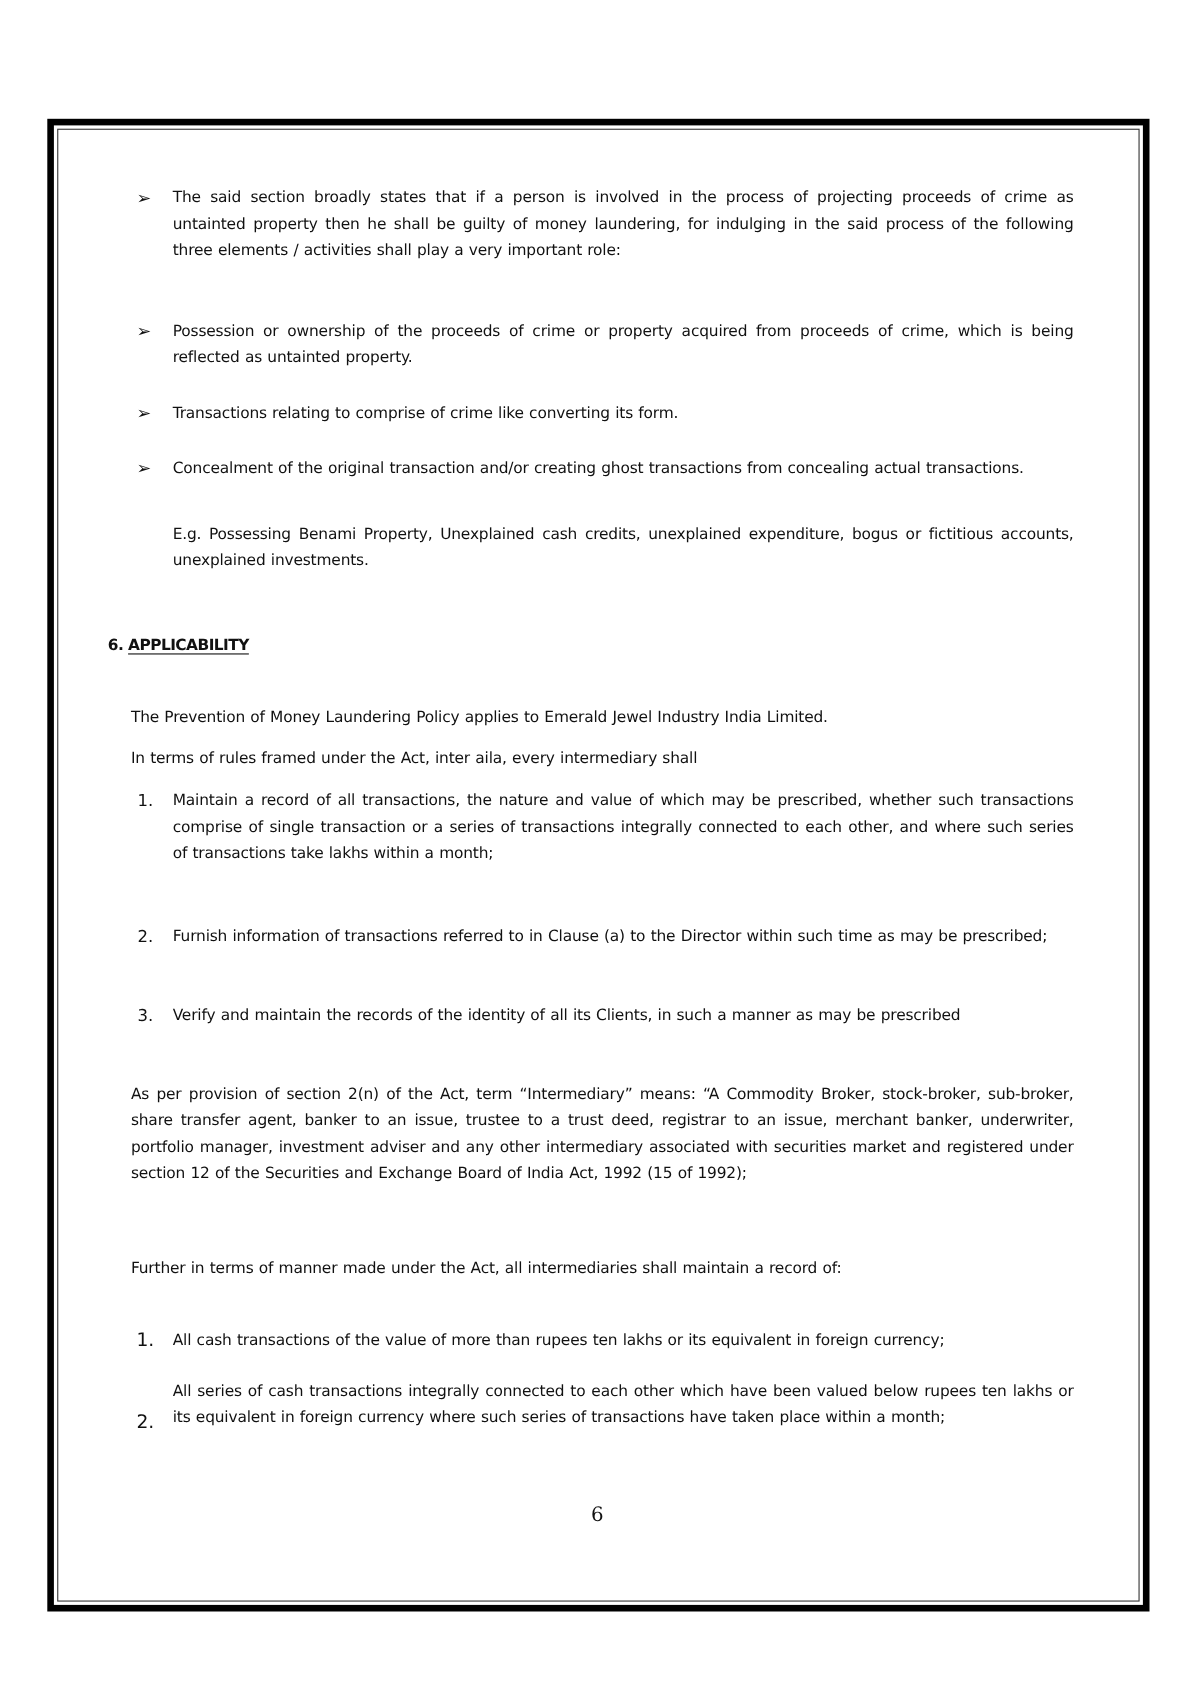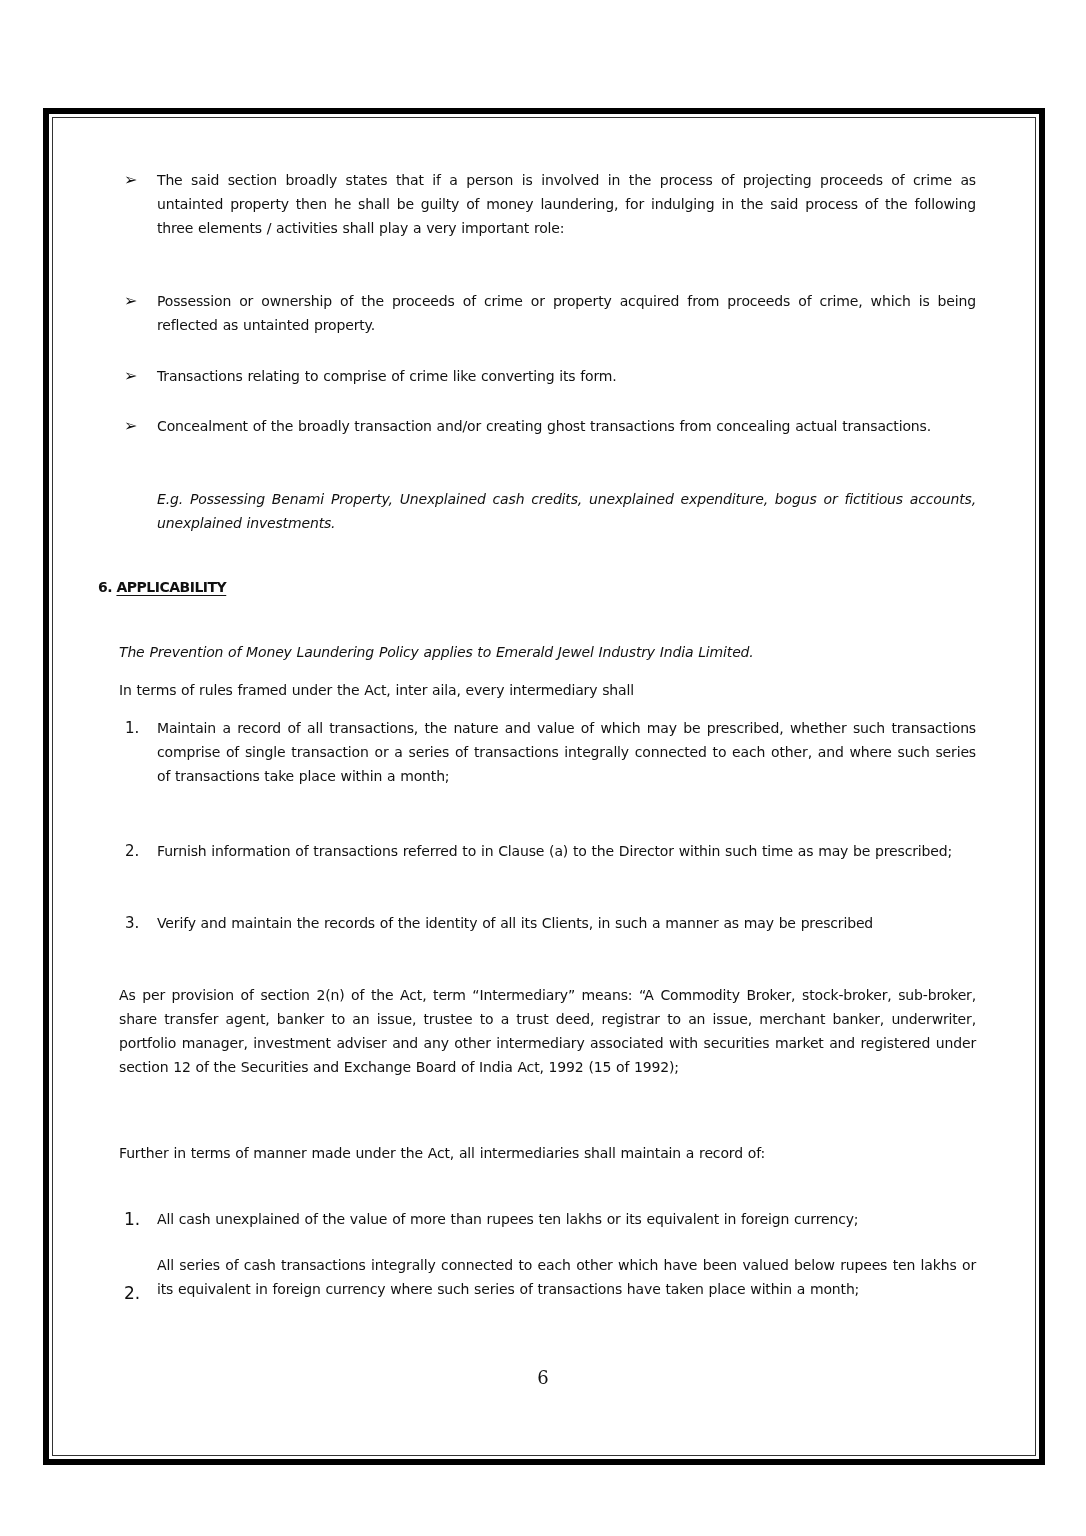--- a/index.html
+++ b/index.html
@@ -35,45 +35,45 @@
   <span class="bullet" style="left:124px; top:168px;">➢</span>
   <div class="txt t-wide" style="top:168px;">The said section broadly states that if a person is involved in the process of projecting proceeds of crime as untainted property then he shall be guilty of money laundering, for indulging in the said process of the following three elements / activities shall play a very important role:</div>
 
   <span class="bullet" style="left:124px; top:289px;">➢</span>
   <div class="txt t-wide" style="top:289px;">Possession or ownership of the proceeds of crime or property acquired from proceeds of crime, which is being reflected as untainted property.</div>
 
   <span class="bullet" style="left:124px; top:364px;">➢</span>
   <div class="txt t-wide" style="top:364px;">Transactions relating to comprise of crime like converting its form.</div>
 
   <span class="bullet" style="left:124px; top:414px;">➢</span>
-  <div class="txt t-wide" style="top:414px;">Concealment of the broadly transaction and/or creating ghost transactions from concealing actual transactions.</div>
+  <div class="txt t-wide" style="top:414px;">Concealment of the original transaction and/or creating ghost transactions from concealing actual transactions.</div>
 
-  <div class="txt t-wide" style="top:487px;font-style:italic;">E.g. Possessing Benami Property, Unexplained cash credits, unexplained expenditure, bogus or fictitious accounts, unexplained investments.</div>
+  <div class="txt t-wide" style="top:474px;">E.g. Possessing Benami Property, Unexplained cash credits, unexplained expenditure, bogus or fictitious accounts, unexplained investments.</div>
 
   <div class="heading">
     <span>6.</span>
     <span class="u">APPLICABILITY</span>
   </div>
 
-  <div class="txt t-body" style="top:640px;font-style:italic;">The Prevention of Money Laundering Policy applies to Emerald Jewel Industry India Limited.</div>
+  <div class="txt t-body" style="top:640px;">The Prevention of Money Laundering Policy applies to Emerald Jewel Industry India Limited.</div>
   <div class="txt t-body" style="top:678px;">In terms of rules framed under the Act, inter aila, every intermediary shall</div>
 
   <span class="num" style="left:125px; top:716px;">1.</span>
-  <div class="txt t-wide" style="top:716px;">Maintain a record of all transactions, the nature and value of which may be prescribed, whether such transactions comprise of single transaction or a series of transactions integrally connected to each other, and where such series of transactions take place within a month;</div>
+  <div class="txt t-wide" style="top:716px;">Maintain a record of all transactions, the nature and value of which may be prescribed, whether such transactions comprise of single transaction or a series of transactions integrally connected to each other, and where such series of transactions take lakhs within a month;</div>
 
   <span class="num" style="left:125px; top:839px;">2.</span>
   <div class="txt t-wide" style="top:839px;">Furnish information of transactions referred to in Clause (a) to the Director within such time as may be prescribed;</div>
 
   <span class="num" style="left:125px; top:911px;">3.</span>
   <div class="txt t-wide" style="top:911px;">Verify and maintain the records of the identity of all its Clients, in such a manner as may be prescribed</div>
 
   <div class="txt t-body" style="top:983px;">As per provision of section 2(n) of the Act, term “Intermediary” means: “A Commodity Broker, stock-broker, sub-broker, share transfer agent, banker to an issue, trustee to a trust deed, registrar to an issue, merchant banker, underwriter, portfolio manager, investment adviser and any other intermediary associated with securities market and registered under section 12 of the Securities and Exchange Board of India Act, 1992 (15 of 1992);</div>
 
   <div class="txt t-body" style="top:1141px;">Further in terms of manner made under the Act, all intermediaries shall maintain a record of:</div>
 
   <span class="num num-big" style="left:124px; top:1207px;">1.</span>
-  <div class="txt t-wide" style="top:1207px;">All cash unexplained of the value of more than rupees ten lakhs or its equivalent in foreign currency;</div>
+  <div class="txt t-wide" style="top:1207px;">All cash transactions of the value of more than rupees ten lakhs or its equivalent in foreign currency;</div>
 
   <span class="num num-big" style="left:124px; top:1281px;">2.</span>
   <div class="txt t-wide" style="top:1253px;">All series of cash transactions integrally connected to each other which have been valued below rupees ten lakhs or its equivalent in foreign currency where such series of transactions have taken place within a month;</div>
 
   <div class="pageno">6</div>
 </div>
 
 </body></html>

